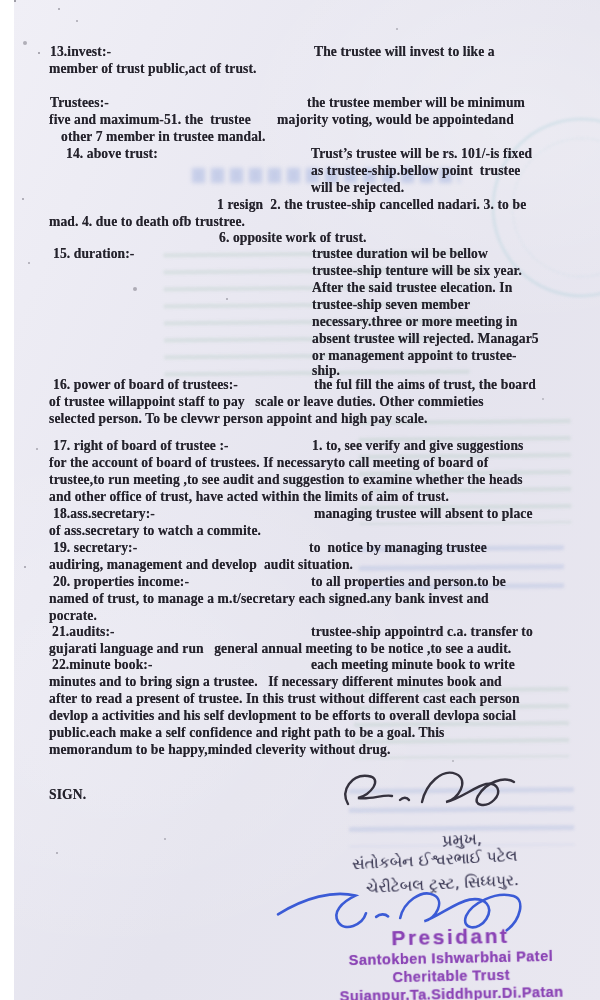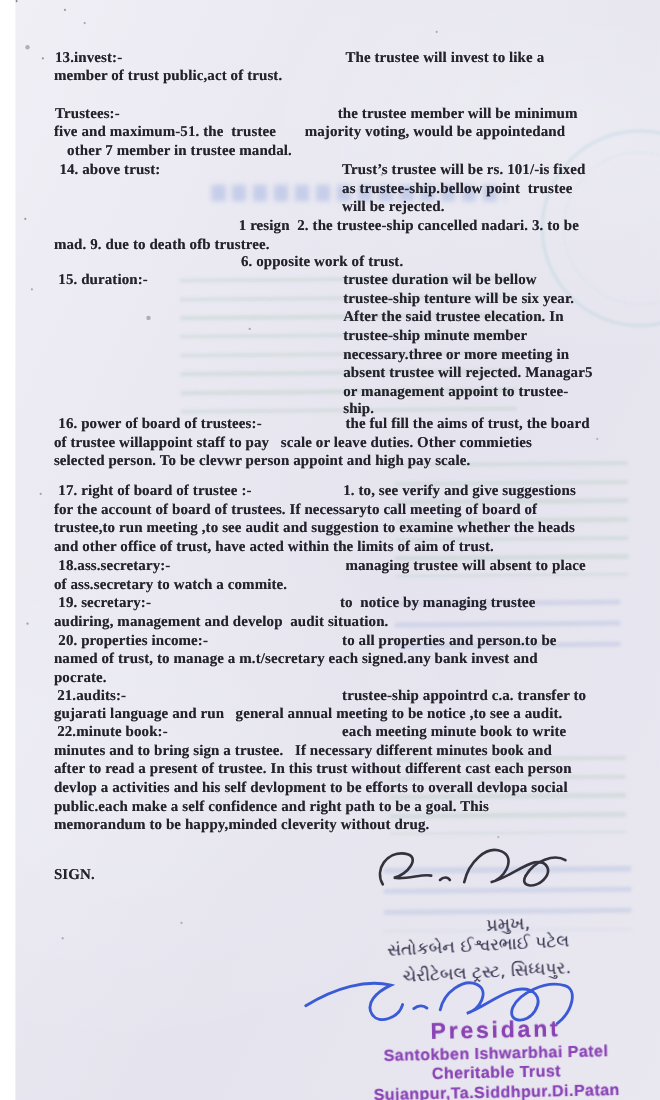--- a/index.html
+++ b/index.html
@@ -98,32 +98,32 @@
 
   <div id="doc-lines">
       <div class="line" style="left: 36px; top: 44px;">13.invest:-</div>
       <div class="line" style="left: 300px; top: 44px;">The trustee will invest to like a</div>
       <div class="line" style="left: 35px; top: 61px;">member of trust public,act of trust.</div>
       <div class="line" style="left: 36px; top: 95px;">Trustees:-</div>
       <div class="line" style="left: 293px; top: 95px;">the trustee member will be minimum</div>
       <div class="line" style="left: 35px; top: 112px;">five and maximum-51. the  trustee</div>
       <div class="line" style="left: 263px; top: 112px;">majority voting, would be appointedand</div>
       <div class="line" style="left: 47px; top: 129px;">other 7 member in trustee mandal.</div>
-      <div class="line" style="left: 40px; top: 146px;">14. above trust:</div>
+      <div class="line" style="left: 52px; top: 146px;">14. above trust:</div>
       <div class="line" style="left: 297px; top: 146px;">Trust’s trustee will be rs. 101/-is fixed</div>
       <div class="line" style="left: 297px; top: 163px;">as trustee-ship.bellow point  trustee</div>
       <div class="line" style="left: 297px; top: 180px;">will be rejected.</div>
       <div class="line" style="left: 203px; top: 197px;">1 resign  2. the trustee-ship cancelled nadari. 3. to be</div>
-      <div class="line" style="left: 35px; top: 214px;">mad. 9. due to death ofb trustree.</div>
+      <div class="line" style="left: 35px; top: 214px;">mad. 4. due to death ofb trustree.</div>
       <div class="line" style="left: 205px; top: 230px;">6. opposite work of trust.</div>
       <div class="line" style="left: 39px; top: 246px;">15. duration:-</div>
       <div class="line" style="left: 298px; top: 246px;">trustee duration wil be bellow</div>
       <div class="line" style="left: 298px; top: 263px;">trustee-ship tenture will be six year.</div>
       <div class="line" style="left: 298px; top: 280px;">After the said trustee elecation. In</div>
-      <div class="line" style="left: 298px; top: 297px;">trustee-ship minute member</div>
+      <div class="line" style="left: 298px; top: 297px;">trustee-ship seven member</div>
       <div class="line" style="left: 298px; top: 314px;">necessary.three or more meeting in</div>
       <div class="line" style="left: 298px; top: 331px;">absent trustee will rejected. Managar5</div>
       <div class="line" style="left: 298px; top: 348px;">or management appoint to trustee-</div>
       <div class="line" style="left: 298px; top: 363px;">ship.</div>
       <div class="line" style="left: 39px; top: 377px;">16. power of board of trustees:-</div>
       <div class="line" style="left: 300px; top: 377px;">the ful fill the aims of trust, the board</div>
       <div class="line" style="left: 35px; top: 394px;">of trustee willappoint staff to pay   scale or leave duties. Other commieties</div>
       <div class="line" style="left: 35px; top: 411px;">selected person. To be clevwr person appoint and high pay scale.</div>
       <div class="line" style="left: 39px; top: 438px;">17. right of board of trustee :-</div>
       <div class="line" style="left: 298px; top: 438px;">1. to, see verify and give suggestions</div>

